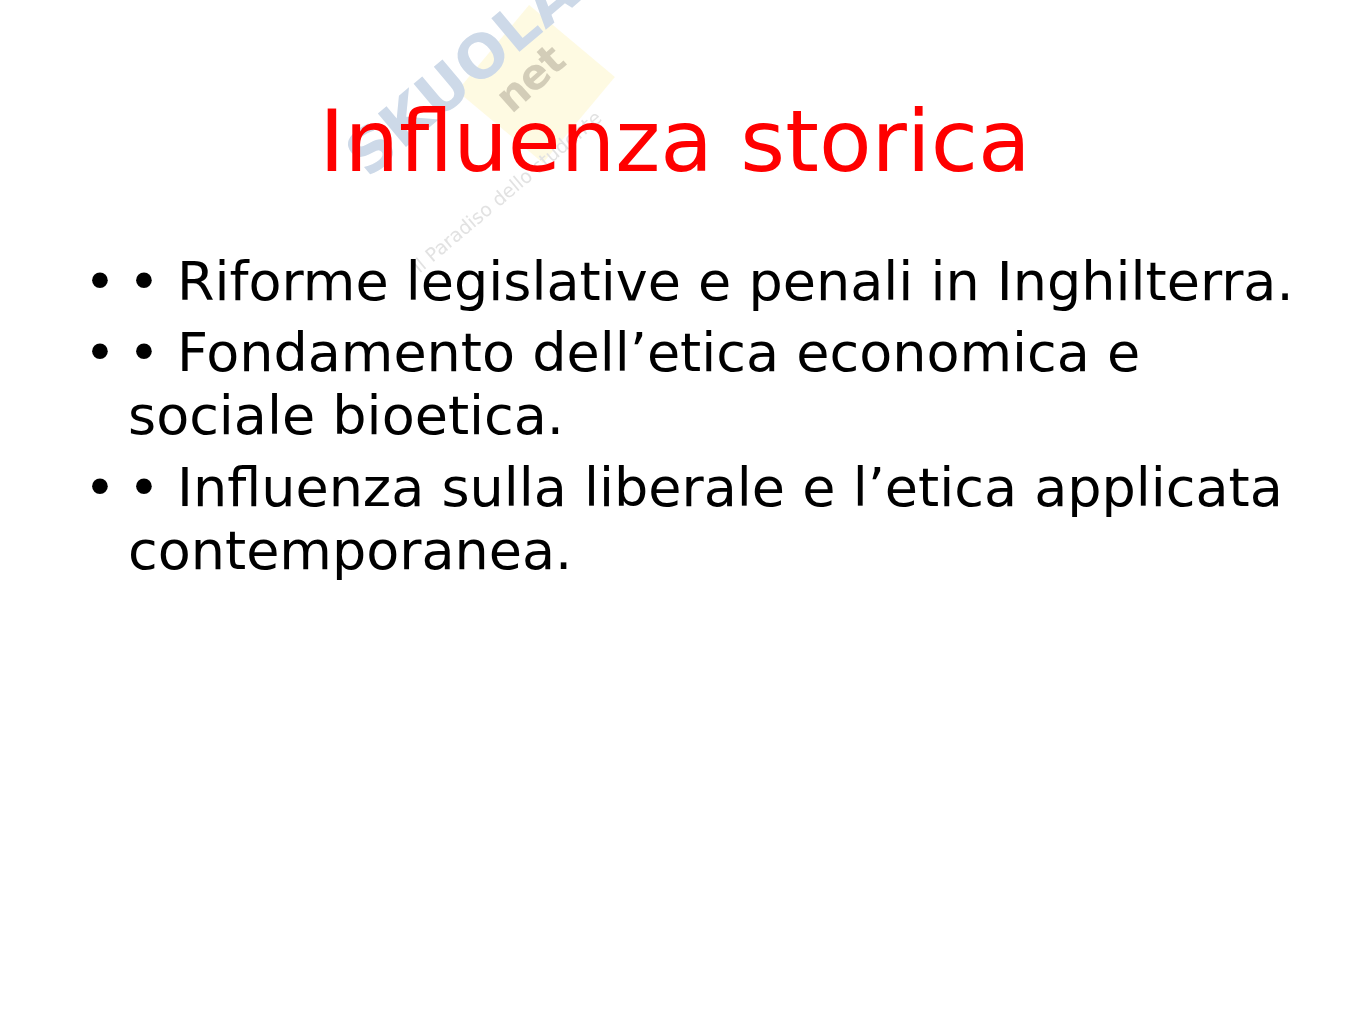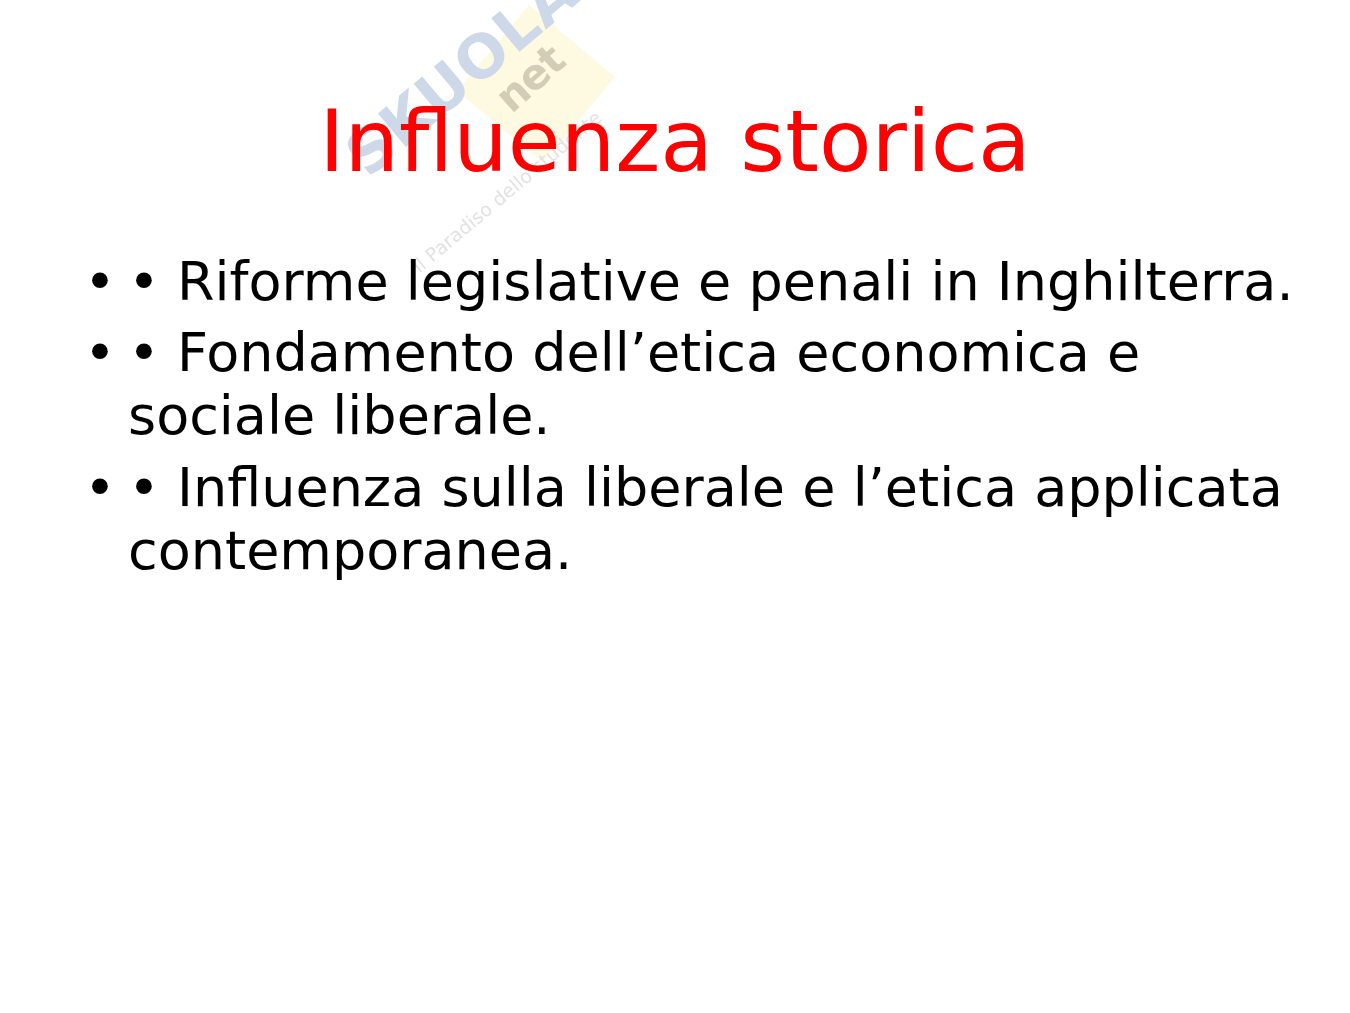--- a/index.html
+++ b/index.html
@@ -141,21 +141,21 @@
 
   <ul class="body-list">
 
     <li class="body-item">
       <span class="item-marker">•</span>
       <span class="item-text">• Riforme legislative e penali in Inghilterra.</span>
     </li>
 
     <li class="body-item">
       <span class="item-marker">•</span>
-      <span class="item-text">• Fondamento dell’etica economica e sociale liberale.</span>
+      <span class="item-text">• Fondamento dell’etica economica e sociale bioetica.</span>
     </li>
 
     <li class="body-item">
       <span class="item-marker">•</span>
       <span class="item-text">• Influenza sulla liberale e l’etica applicata contemporanea.</span>
     </li>
 
   </ul>
 
 </div>

